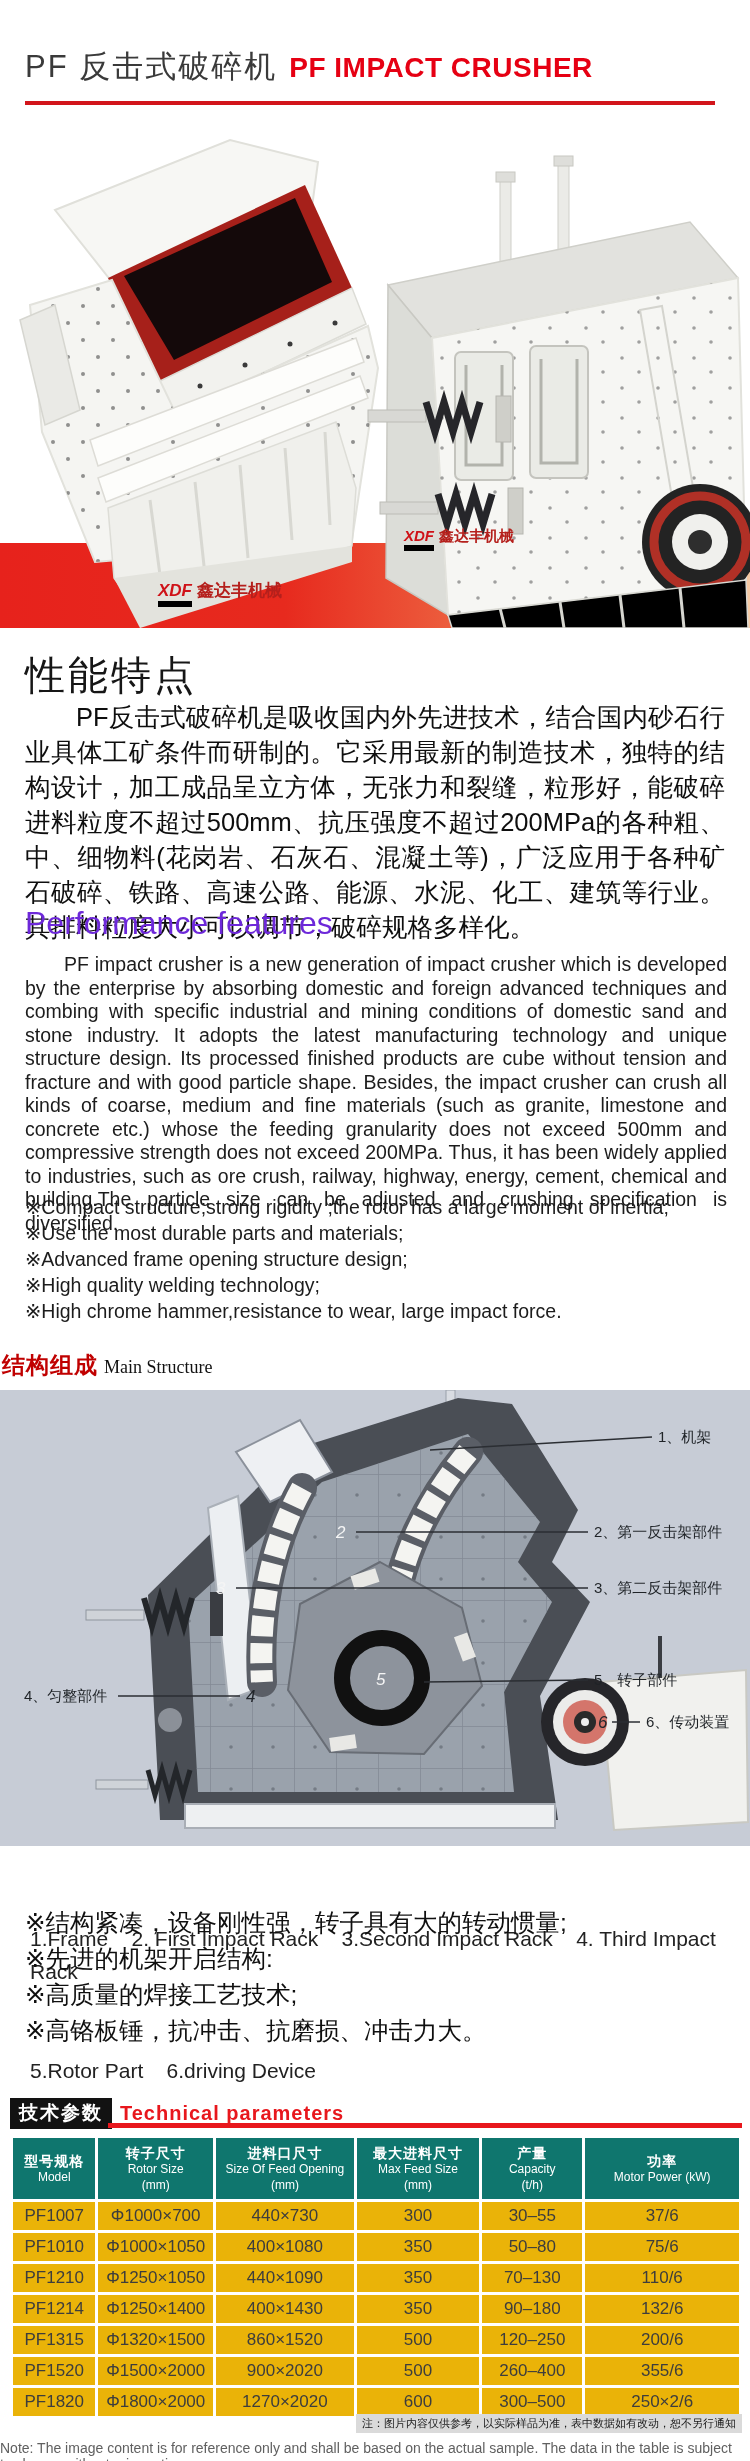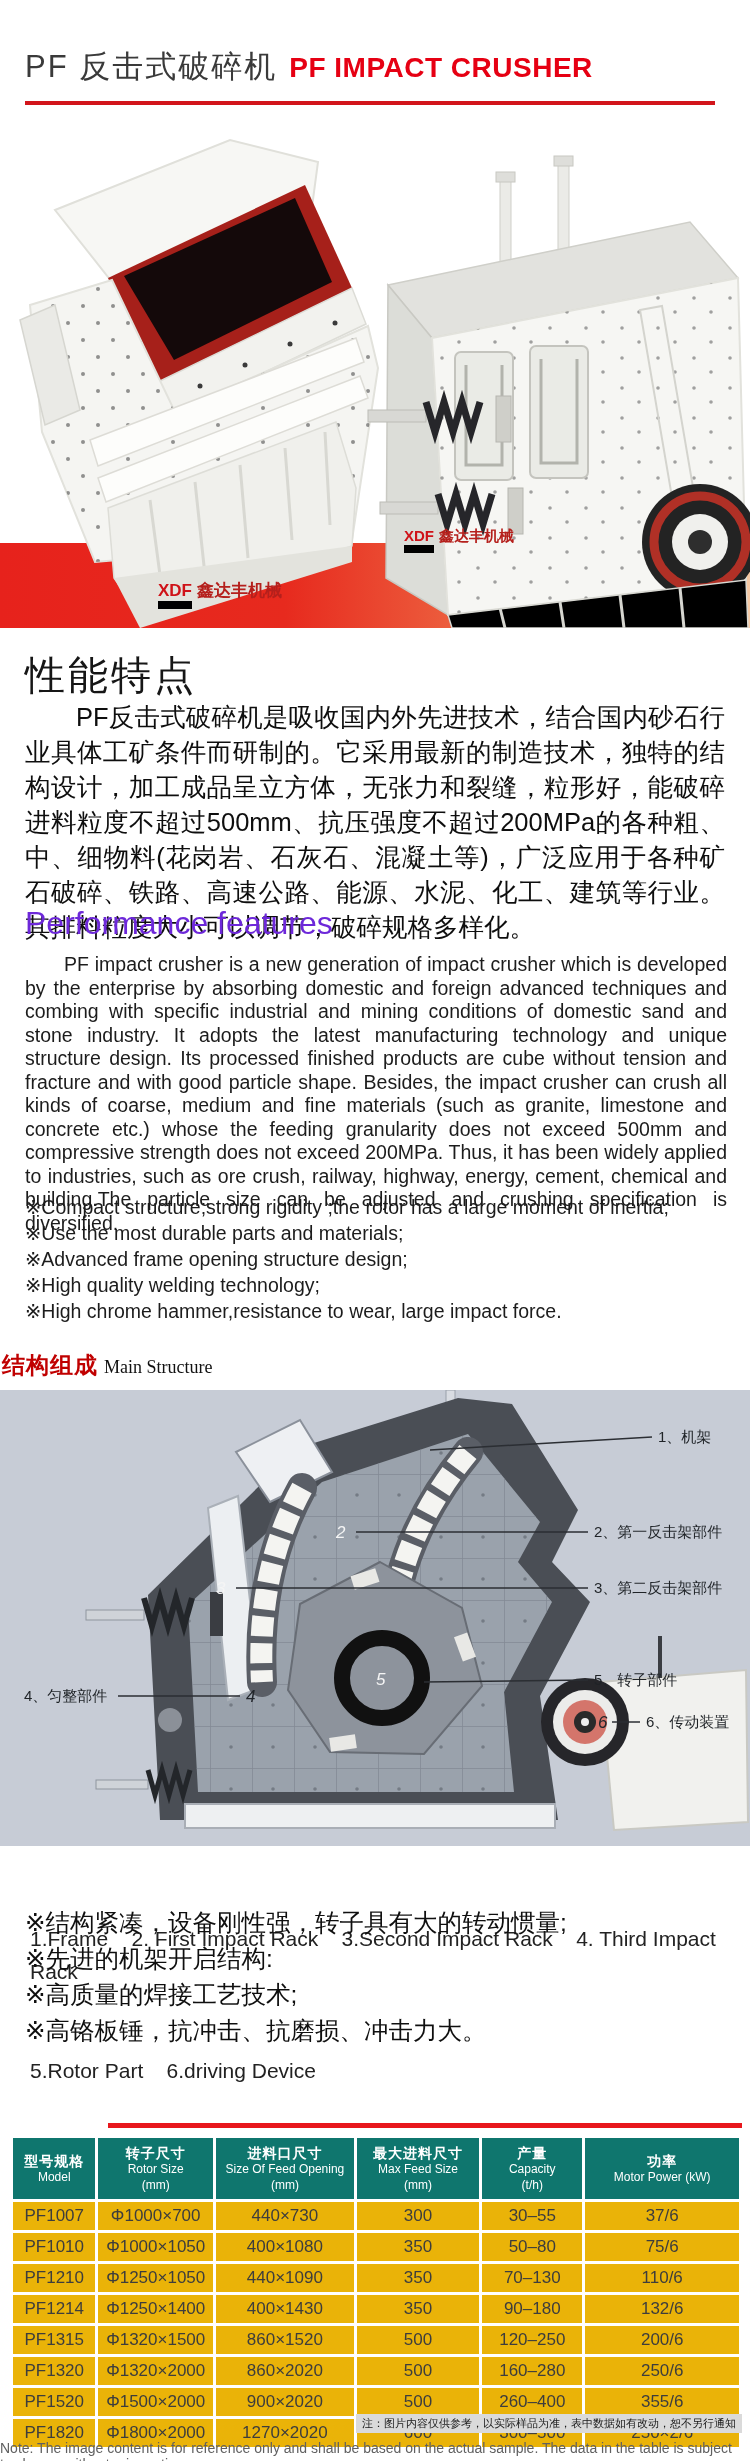--- a/index.html
+++ b/index.html
@@ -11,21 +11,21 @@
   .title .zh{font-size:31px;color:#3a3a3a;letter-spacing:2px;font-weight:400;}
   .title .en{font-size:28px;color:#e60013;font-weight:bold;margin-left:12px;letter-spacing:.5px;}
   .title-rule{position:absolute;left:25px;top:101px;width:690px;height:4px;background:#d2151b;}
 
   
   .hero{position:absolute;left:0;top:110px;width:750px;height:518px;overflow:hidden;}
   .hero .band{position:absolute;left:0;top:433px;width:750px;height:85px;
     background:linear-gradient(90deg,#e7221c 0%,#e72a1e 38%,#ee6f48 68%,#f6c9a4 100%);}
   .hero svg{position:absolute;left:0;top:0;}
   .logo{position:absolute;white-space:nowrap;line-height:1;}
-  .logo .xdf{font-weight:bold;color:#cf1218;border-bottom:8px solid #000000;padding-bottom:1px;}
+  .logo .xdf{font-style:italic;font-weight:bold;color:#cf1218;border-bottom:6px solid #000000;padding-bottom:1px;}
   .logo .cn{font-weight:bold;color:#b5201c;margin-left:5px;}
   .logo-left{left:158px;top:472px;font-size:17px;}
   .logo-right{left:404px;top:418px;font-size:15px;}
 
   
   .h-zh{position:absolute;left:25px;top:648px;font-size:40px;color:#161616;font-weight:500;letter-spacing:3px;}
   .p-zh{position:absolute;left:25px;top:700px;width:700px;font-size:25.5px;line-height:35px;color:#0e0e0e;
     text-align:justify;text-indent:2em;}
   .h-en{position:absolute;left:25px;top:905px;font-size:32px;color:#6d28d9;font-weight:400;}
   .p-en{position:absolute;left:25px;top:953px;width:702px;font-size:19.5px;line-height:23.5px;color:#1c1c1c;
@@ -240,20 +240,23 @@
     <div>5.Rotor Part    6.driving Device</div>
   </div>
 
   <div class="bullets-zh">
     <div>※结构紧凑，设备刚性强，转子具有大的转动惯量;</div>
     <div>※先进的机架开启结构:</div>
     <div>※高质量的焊接工艺技术;</div>
     <div>※高铬板锤，抗冲击、抗磨损、冲击力大。</div>
   </div>
 
+  <div class="tech-bar">
+    <span class="chip">技术参数</span><span class="ten">Technical parameters</span>
+  </div>
   <div class="tech-rule"></div>
 
   <table class="spec">
     <colgroup>
       <col style="width:11.6%">
         <col style="width:16.1%">
         <col style="width:19.4%">
       <col style="width:17.2%">
         <col style="width:14.1%">
         <col style="width:21.6%">
@@ -325,28 +328,20 @@
         </tr>
       <tr>
           <td>PF1315</td>
           <td>Φ1320×1500</td>
           <td>860×1520</td>
           <td>500</td>
           <td>120–250</td>
           <td>200/6</td>
         </tr>
       <tr>
-          <td>PF1320</td>
-          <td>Φ1320×2000</td>
-          <td>860×2020</td>
-          <td>500</td>
-          <td>160–280</td>
-          <td>250/6</td>
-        </tr>
-      <tr>
           <td>PF1520</td>
           <td>Φ1500×2000</td>
           <td>900×2020</td>
           <td>500</td>
           <td>260–400</td>
           <td>355/6</td>
         </tr>
       <tr>
           <td>PF1820</td>
           <td>Φ1800×2000</td>

